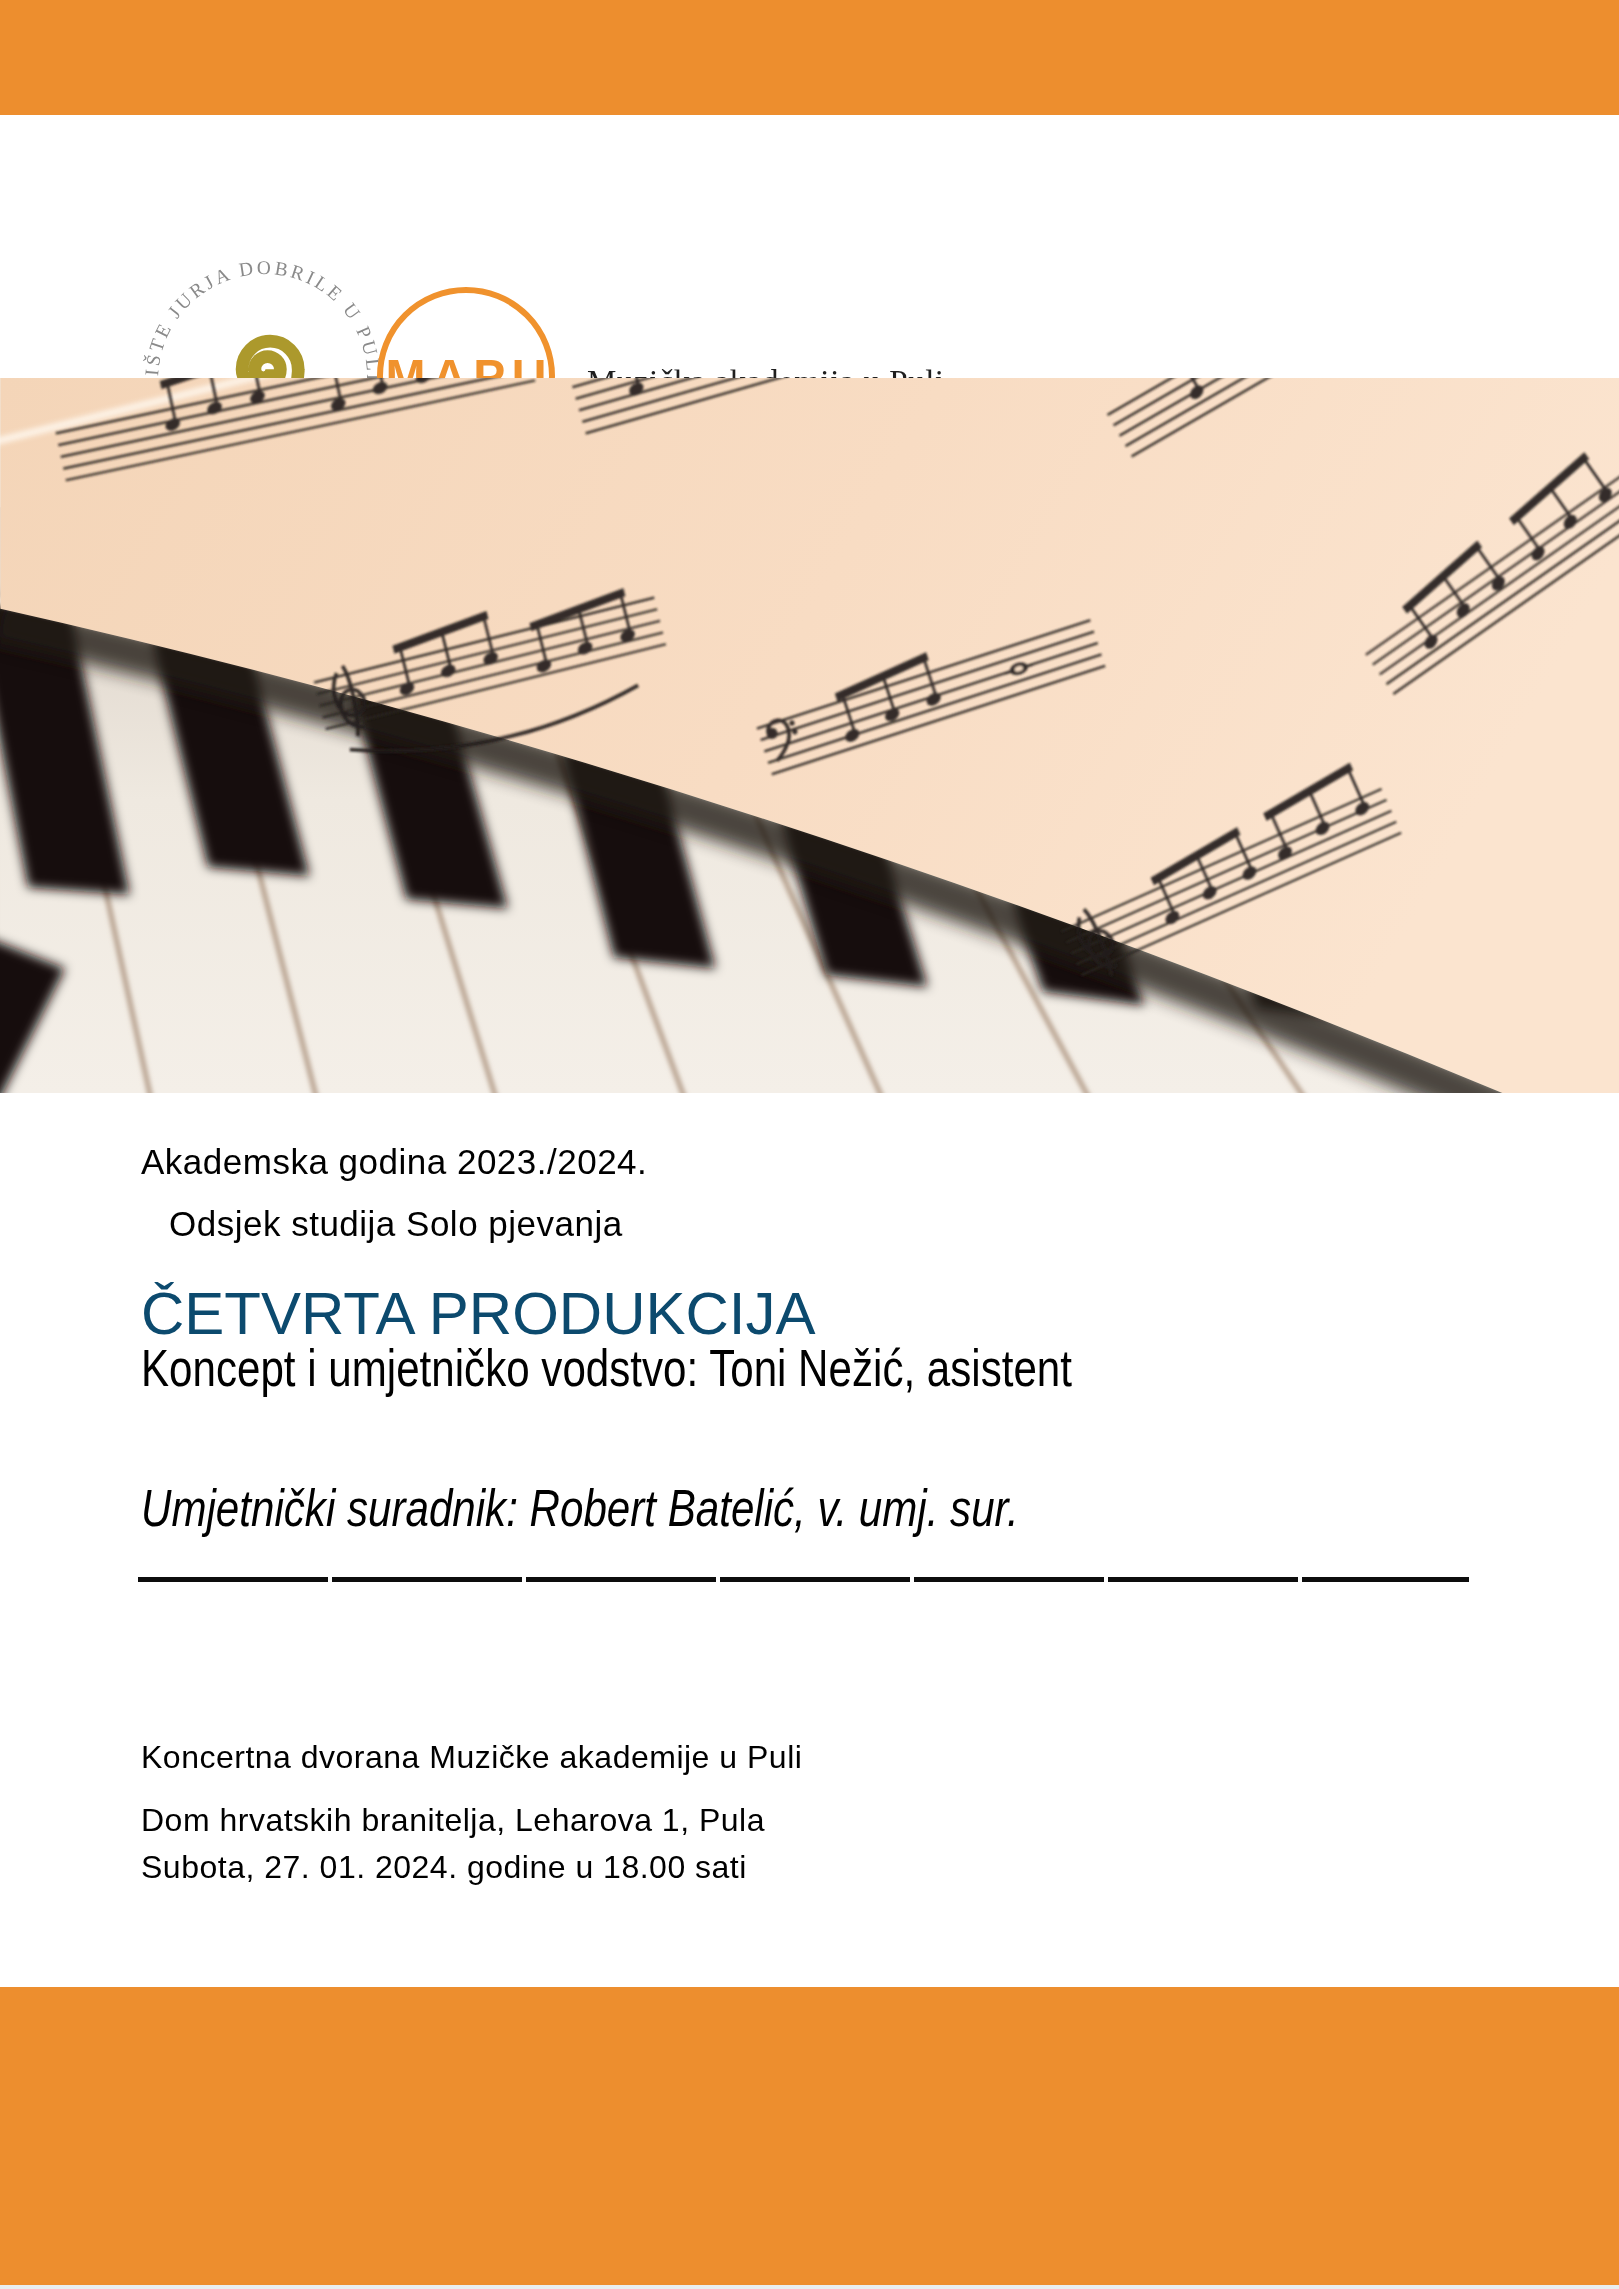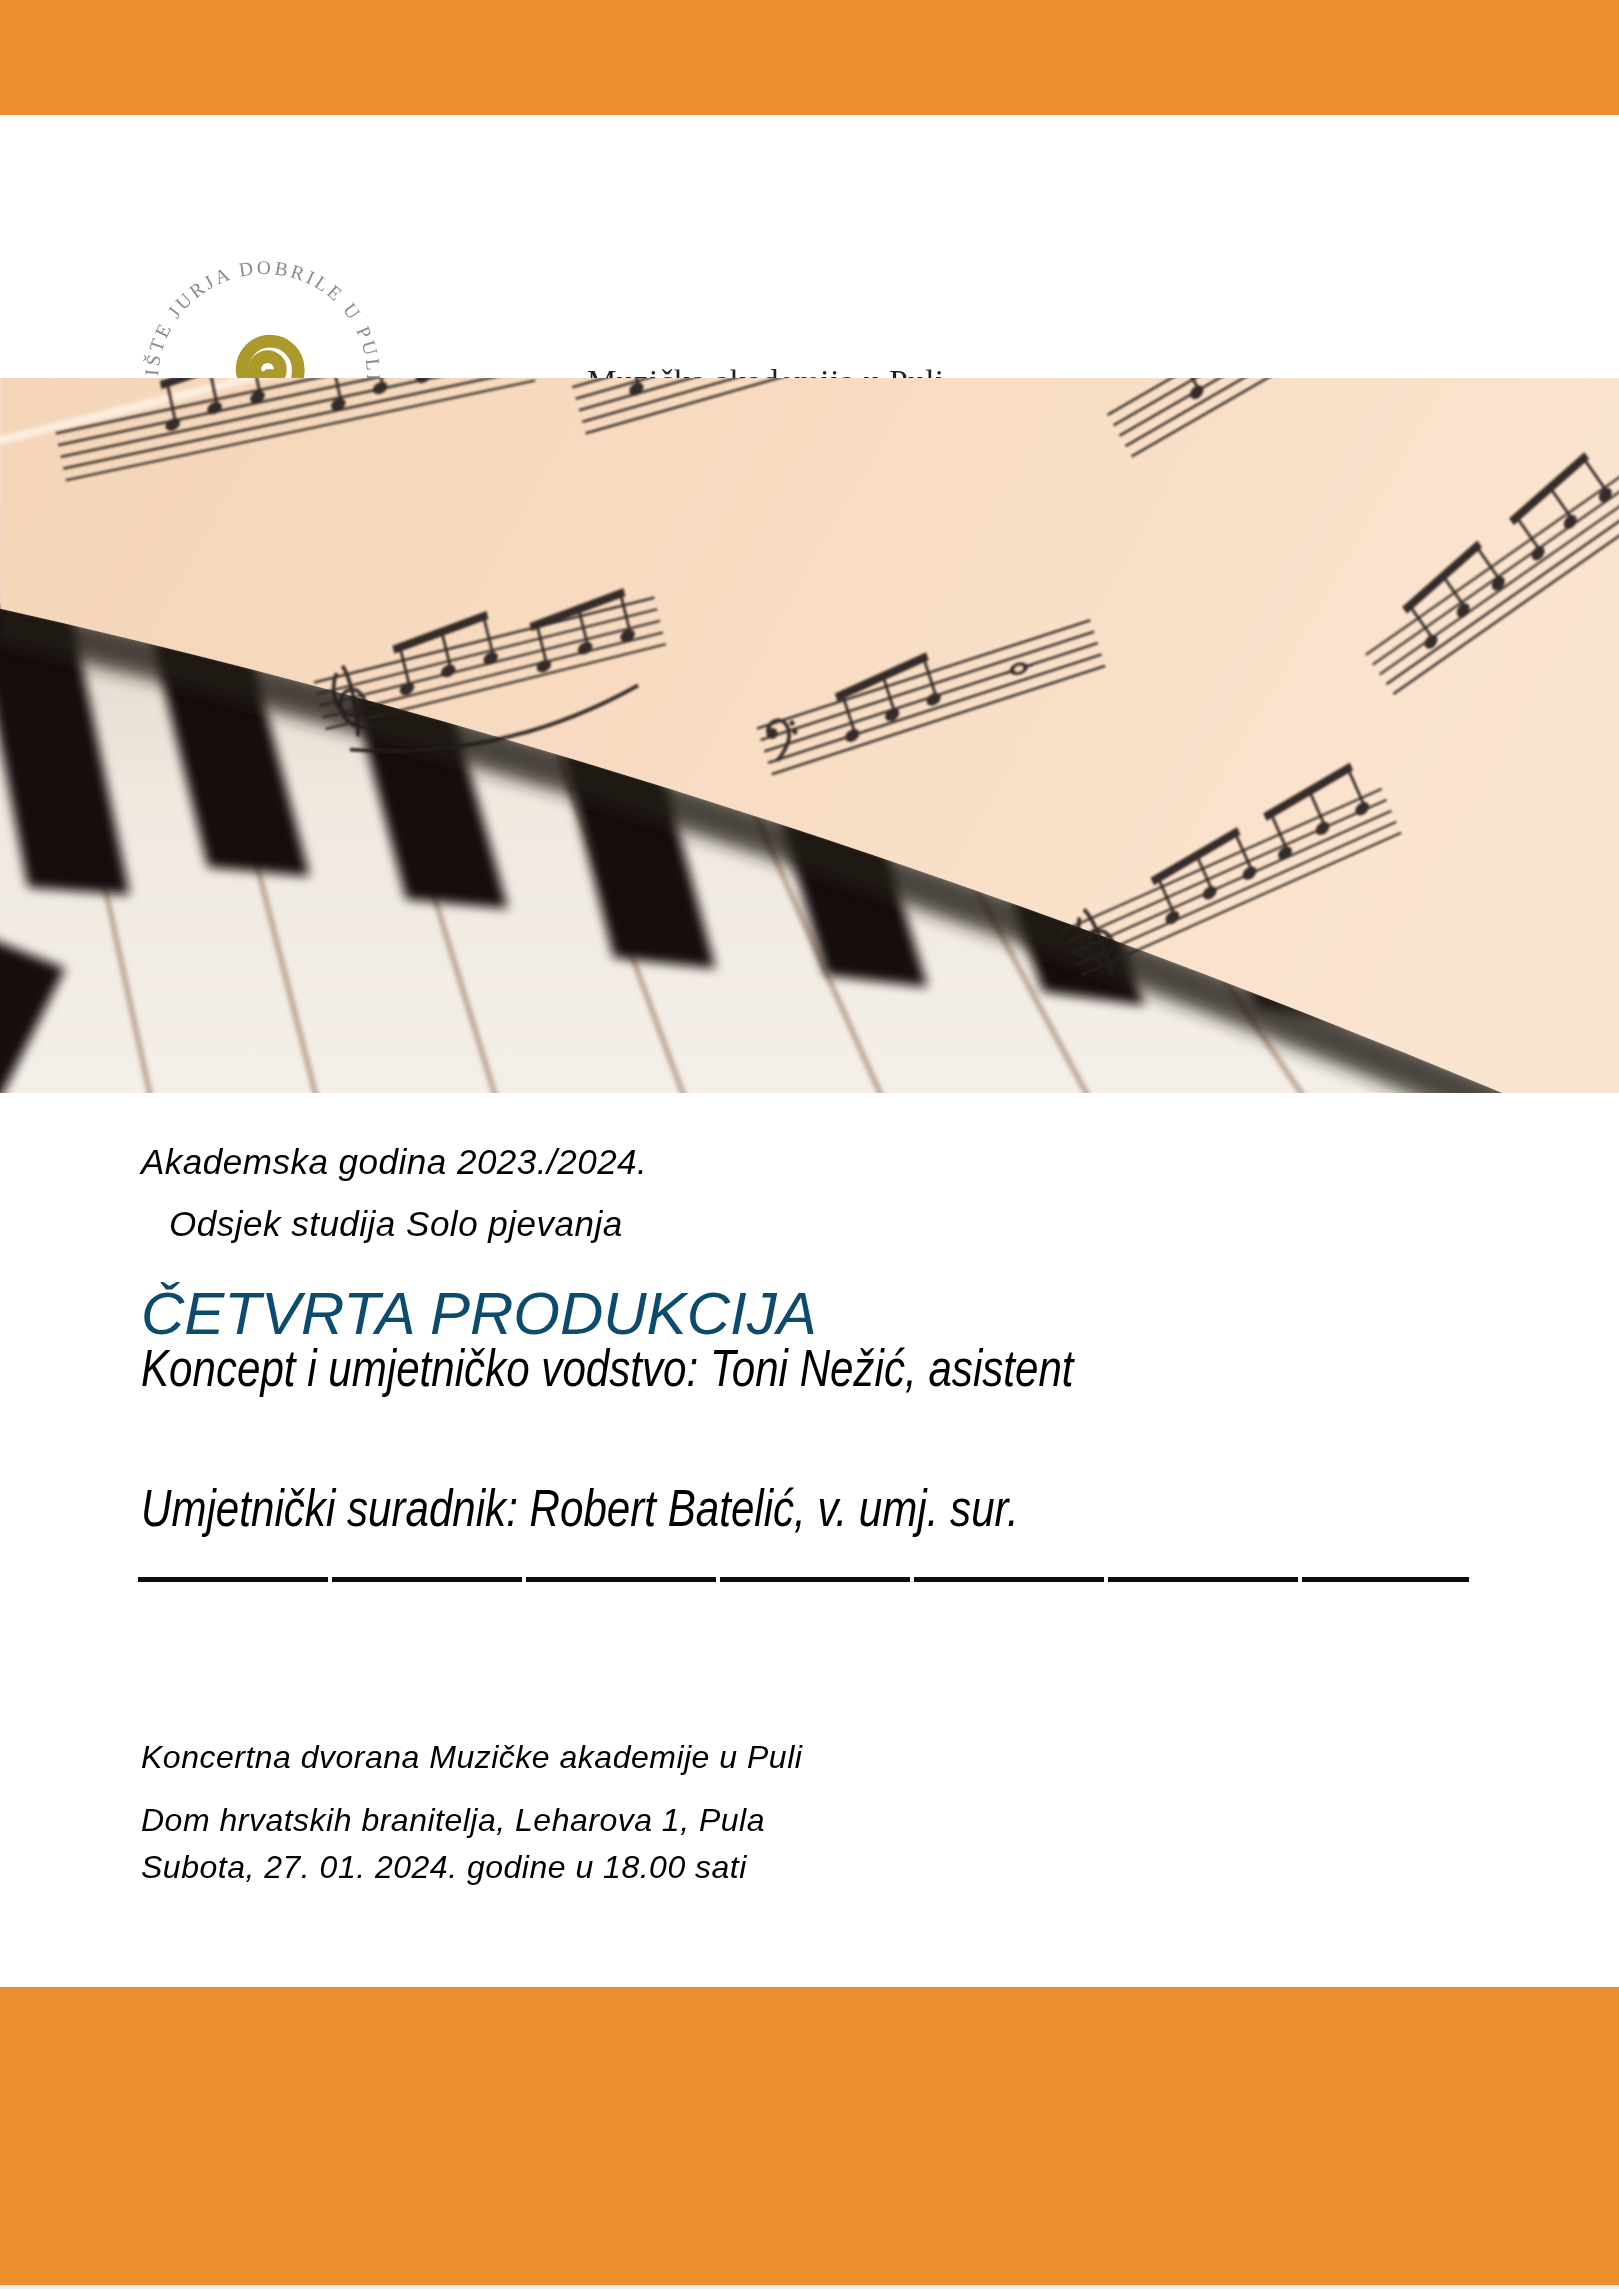--- a/index.html
+++ b/index.html
@@ -11,21 +11,21 @@
   .uni-logo{position:absolute;left:134px;top:136px;width:255px;height:255px;}
   .mapu-circle{position:absolute;left:377px;top:172px;width:166px;height:166px;
                border:6.5px solid #F0922D;border-radius:50%;display:flex;align-items:center;justify-content:center;}
   .mapu-text{font-family:"Liberation Sans",sans-serif;font-weight:bold;font-size:48px;
              letter-spacing:6.5px;color:#F0922D;padding-left:6.5px;}
   .academy-name{position:absolute;left:587px;top:249px;font-family:"Liberation Serif",serif;
                 font-size:33px;color:#1f1f1f;letter-spacing:0.5px;}
   
   .photo{position:absolute;left:0;top:378px;width:1620px;height:715px;overflow:hidden;background:#efe9e0;}
   
-  .txt{position:absolute;left:141px;color:#000;white-space:nowrap;line-height:1;font-style:italic;}
+  .txt{position:absolute;left:141px;color:#000;white-space:nowrap;line-height:1;}
   .t-academic{top:1144px;font-size:35px;letter-spacing:0.5px;}
   .t-dept{top:1206px;font-size:35px;letter-spacing:0.5px;margin-left:28px;}
   .t-title{top:1284px;font-size:60px;letter-spacing:0px;color:#0c4a6e;}
   .t-concept{top:1342px;font-size:52px;}
   .t-collab{top:1482px;font-size:52px;font-style:italic;}
   .squeeze{display:inline-block;transform:scaleX(0.81);transform-origin:0 50%;}
   .divider{position:absolute;left:138px;top:1577px;width:1331px;height:4.6px;
            background:repeating-linear-gradient(90deg,#0d0d0d 0 190px,rgba(0,0,0,0) 190px 194px);}
   .t-venue1{top:1741px;font-size:32px;letter-spacing:0.5px;}
   .t-venue2{top:1796px;font-size:32px;letter-spacing:0.5px;margin-top:8px;}
@@ -55,20 +55,23 @@
         <path d="M 10 0
                  A 10 10 0 1 1 -10 0
                  A 15 15 0 1 1 20 0
                  A 22.5 22.5 0 1 1 -25 0
                  A 33 33 0 1 1 41 0
                  A 47 47 0 0 1 -6 49
                  L -6 102"></path>
       </g>
     </svg>
 
+    <div class="mapu-circle">
+      <span class="mapu-text">MAPU</span>
+    </div>
 
     <div class="academy-name">Muzička akademija u Puli</div>
   </div>
 
   <div class="photo">
     <svg width="1620" height="715" viewBox="0 0 1755 775" xmlns="http://www.w3.org/2000/svg">
       <defs>
         <filter id="b1" x="-20%" y="-20%" width="140%" height="140%">
             <feGaussianBlur stdDeviation="1.3"></feGaussianBlur>
           </filter>

